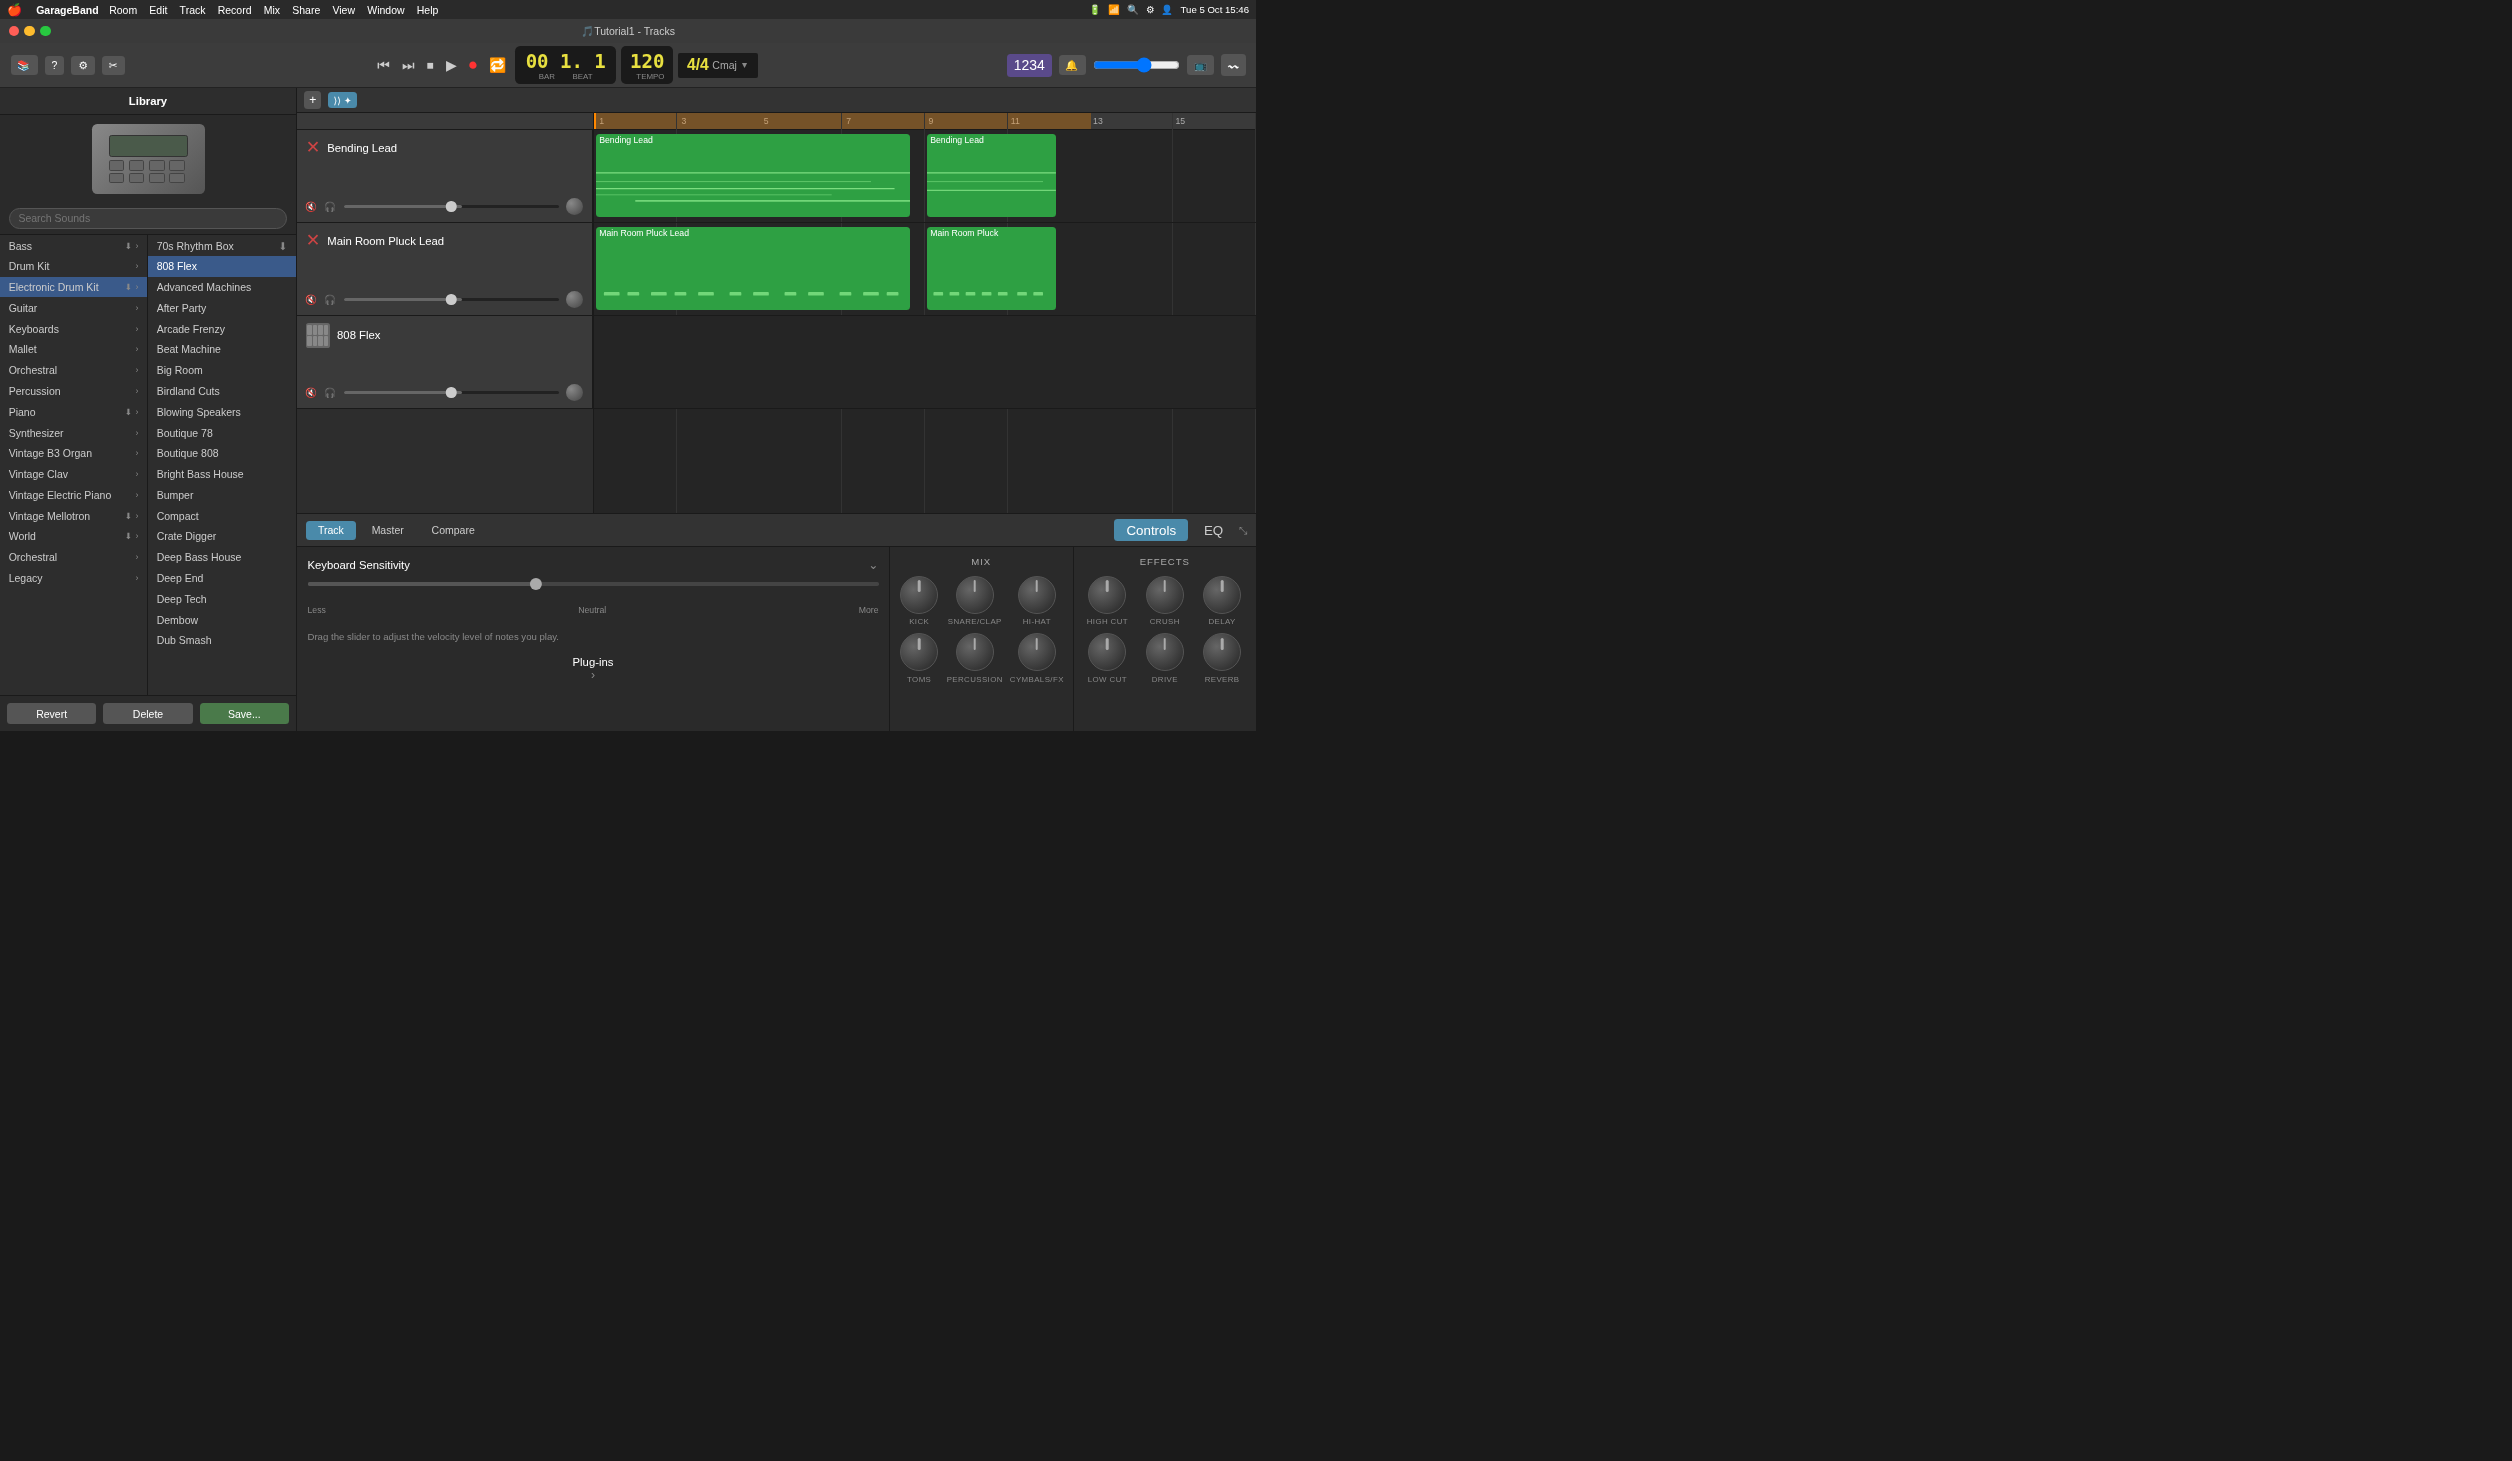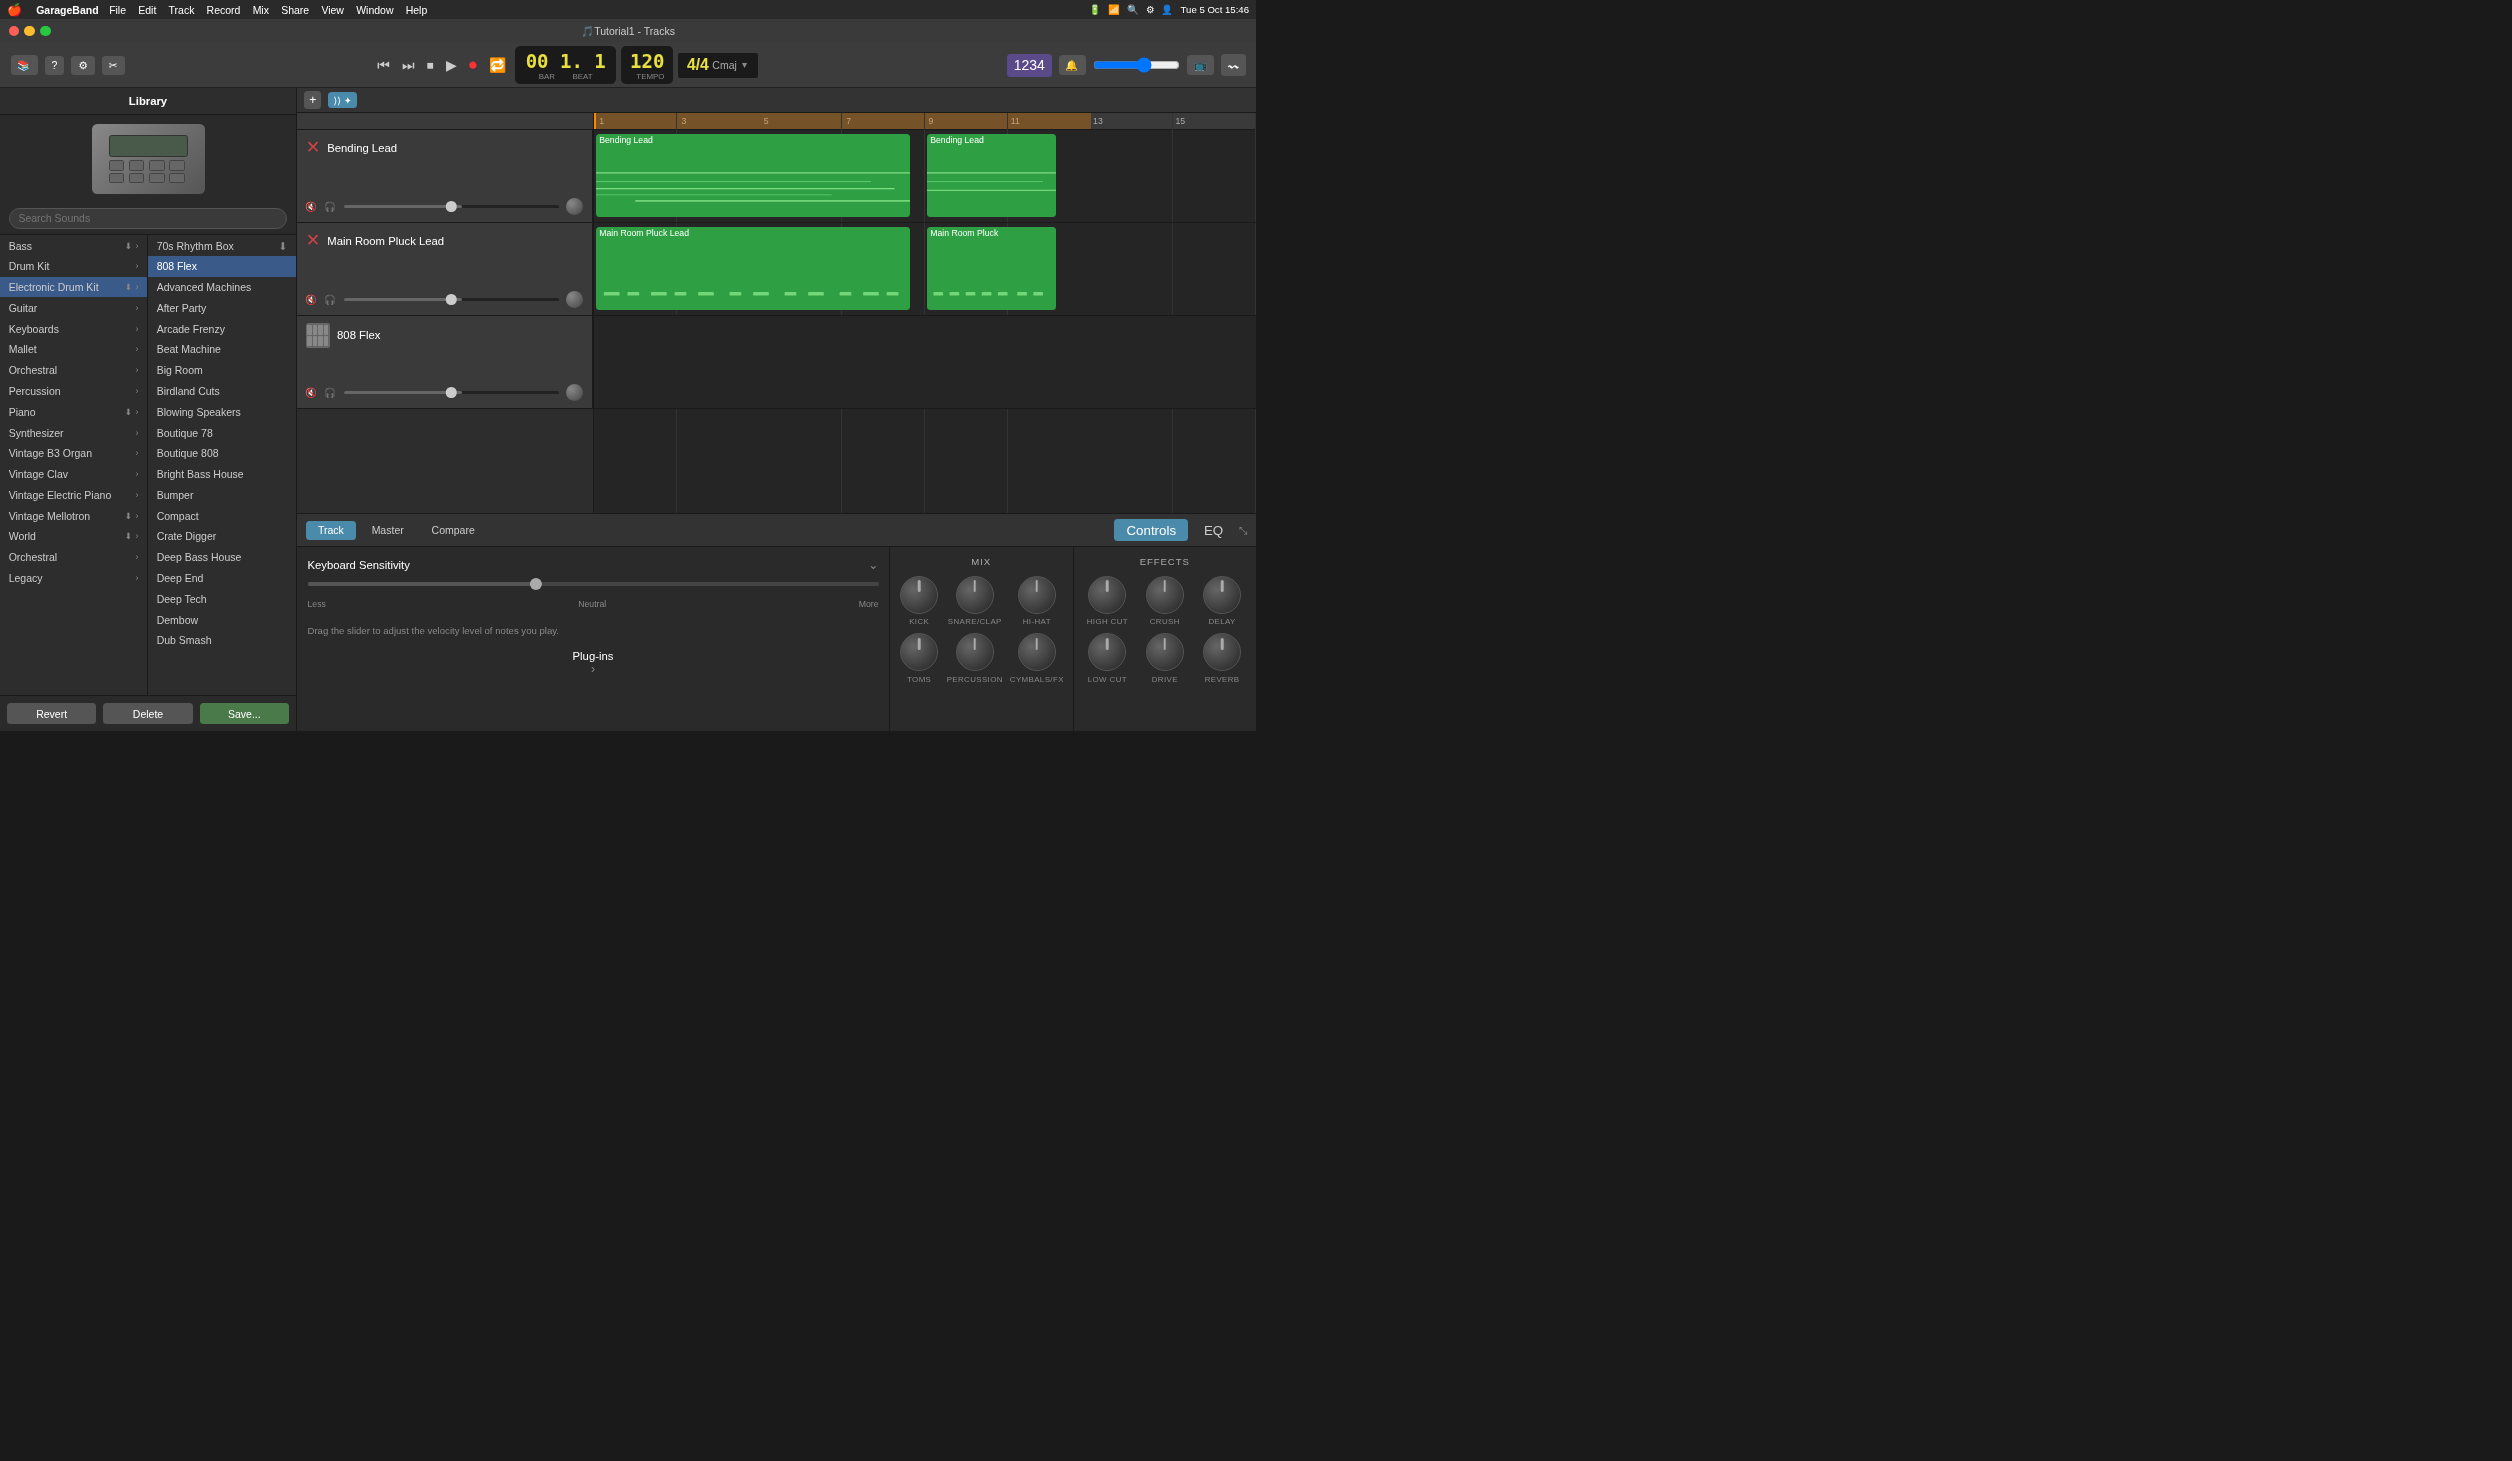--- a/index.html
+++ b/index.html
@@ -528,21 +528,21 @@
       top: -4.4px;
       left: 40%;
       transform: translateX(-50%);
       cursor: pointer;
     }
     .slider-labels {
       display: flex;
       justify-content: space-between;
       font-size: 8.7px;
       color: #888;
-      margin-top: 10px;
+      margin-top: 16px;
     }
     .slider-help {
       font-size: 9.6px;
       color: #888;
       margin-top: 16px;
     }
     .plugins-section {
       margin-top: 7px;
     }
     .plugins-row {
@@ -641,21 +641,21 @@
       gap: 3.5px;
     }
   </style>
 </head>
 <body>
 
 <div class="menu-bar">
   <span class="apple">🍎</span>
   <span class="app-name">GarageBand</span>
   <div class="menu-items">
-    <span>File</span>
+    <span>Room</span>
     <span>Edit</span>
     <span>Track</span>
     <span>Record</span>
     <span>Mix</span>
     <span>Share</span>
     <span>View</span>
     <span>Window</span>
     <span>Help</span>
   </div>
   <div class="right-icons">

